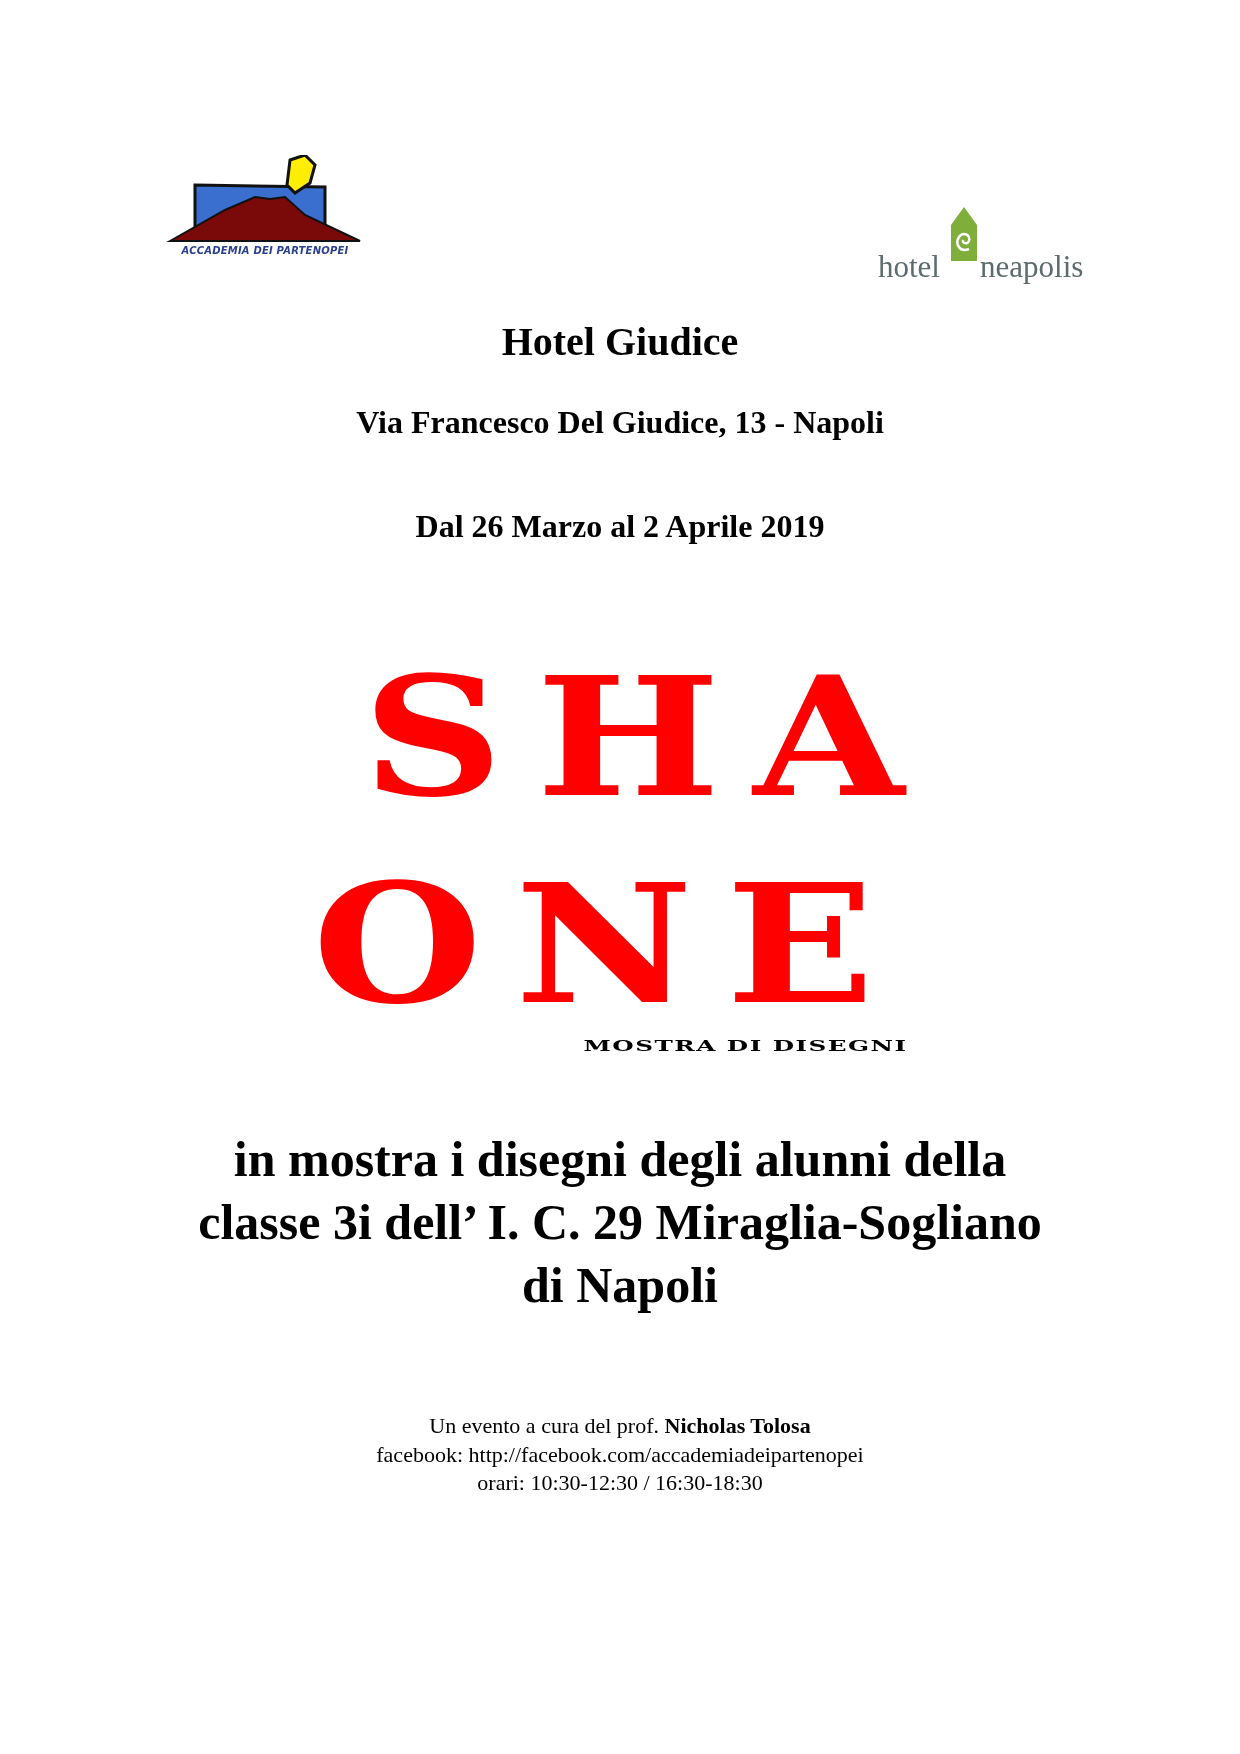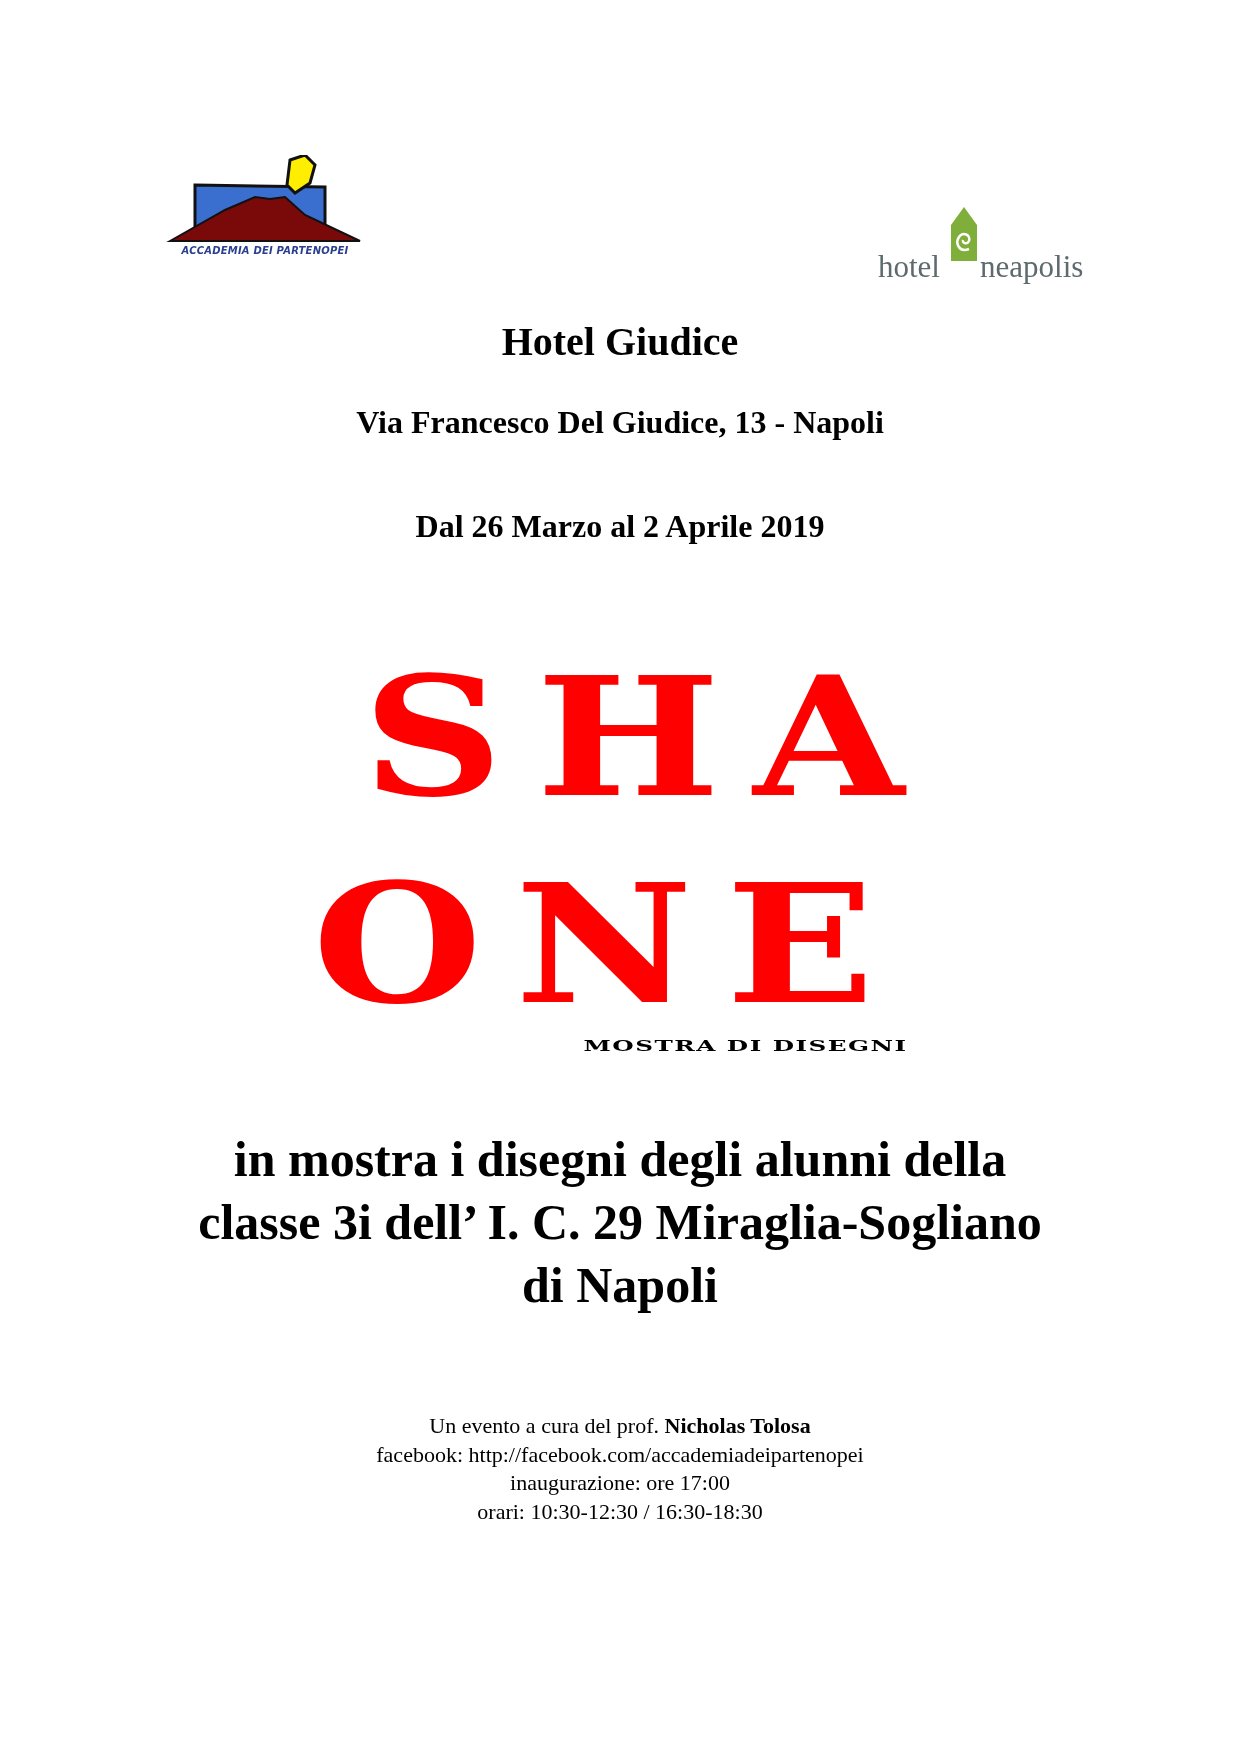--- a/index.html
+++ b/index.html
@@ -75,15 +75,14 @@
   <span>classe 3i dell’ I. C. 29 Miraglia-Sogliano</span>
   <span>di Napoli</span>
 </div>
 
 <div class="abs center info">
   <div>
     <span>Un evento a cura del prof.</span>
     <b>Nicholas Tolosa</b>
   </div>
   <div>facebook: http://facebook.com/accademiadeipartenopei</div>
-  <div>inaugurazione: ore 17:00</div>
   <div>orari: 10:30-12:30 / 16:30-18:30</div>
 </div>
 
 </body></html>

